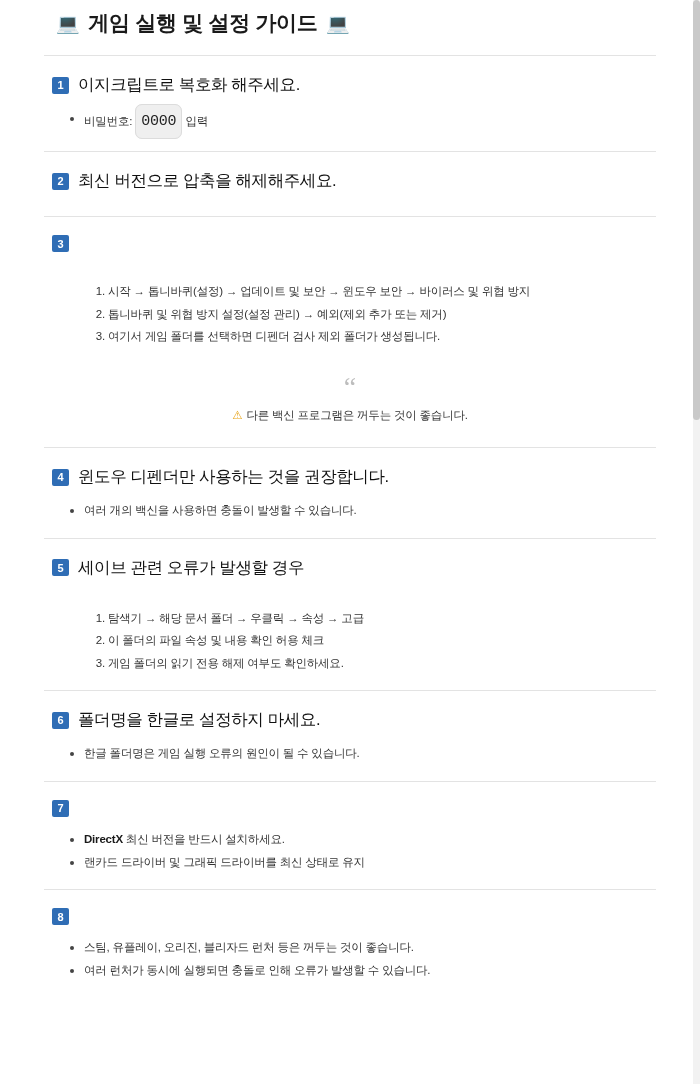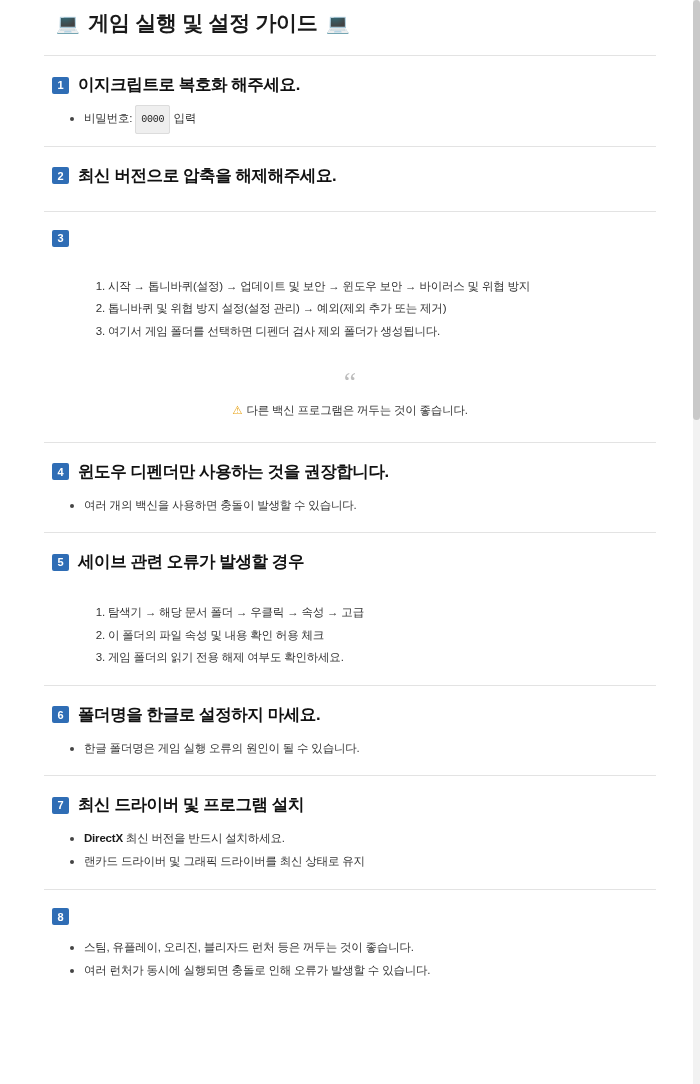--- a/index.html
+++ b/index.html
@@ -56,21 +56,21 @@
     height: 17px;
     background: #2f6db5;
     color: #ffffff;
     font-size: 11px;
     font-weight: bold;
     border-radius: 2px;
     flex: 0 0 auto;
   }
   .sec-title {
     font-size: 16.5px;
-    font-weight: bold;
+    font-weight: normal;
     color: #111111;
     letter-spacing: -0.4px;
   }
   .sec-body {
     padding: 14px 0 0 0;
   }
   ul.bullets {
     margin: 0;
     padding: 0 0 0 40px;
     list-style: none;
@@ -103,24 +103,24 @@
     color: #333333;
     line-height: 1.6;
     margin-bottom: 4px;
     letter-spacing: -0.2px;
   }
   ol.steps li::marker {
     color: #333333;
   }
   code.kbd {
     font-family: "Liberation Mono", monospace;
-    font-size: 10px;
+    font-size: 15px;
     background: #efefef;
     border: 1px solid #dcdcdc;
-    border-radius: 2px;
+    border-radius: 7px;
     padding: 8px 5px;
     color: #222222;
   }
   .bold-inline { font-weight: bold; color: #1a1a1a; }
 
   
   .note-block {
     text-align: center;
     padding: 16px 0 6px 0;
   }
@@ -255,21 +255,20 @@
       <ul class="bullets">
         <li>한글 폴더명은 게임 실행 오류의 원인이 될 수 있습니다.</li>
       </ul>
     </div>
     <hr class="sec-rule">
   </div>
 
   <div class="section">
     <div class="sec-head">
       <span class="num-badge">7</span>
-      <span class="sec-title">최신 드라이버 및 프로그램 설치</span>
     </div>
     <div class="sec-body">
       <ul class="bullets">
         <li>
           <span class="bold-inline">DirectX</span><span> 최신 버전을 반드시 설치하세요.</span>
         </li>
         <li>랜카드 드라이버 및 그래픽 드라이버를 최신 상태로 유지</li>
       </ul>
     </div>
     <hr class="sec-rule">

